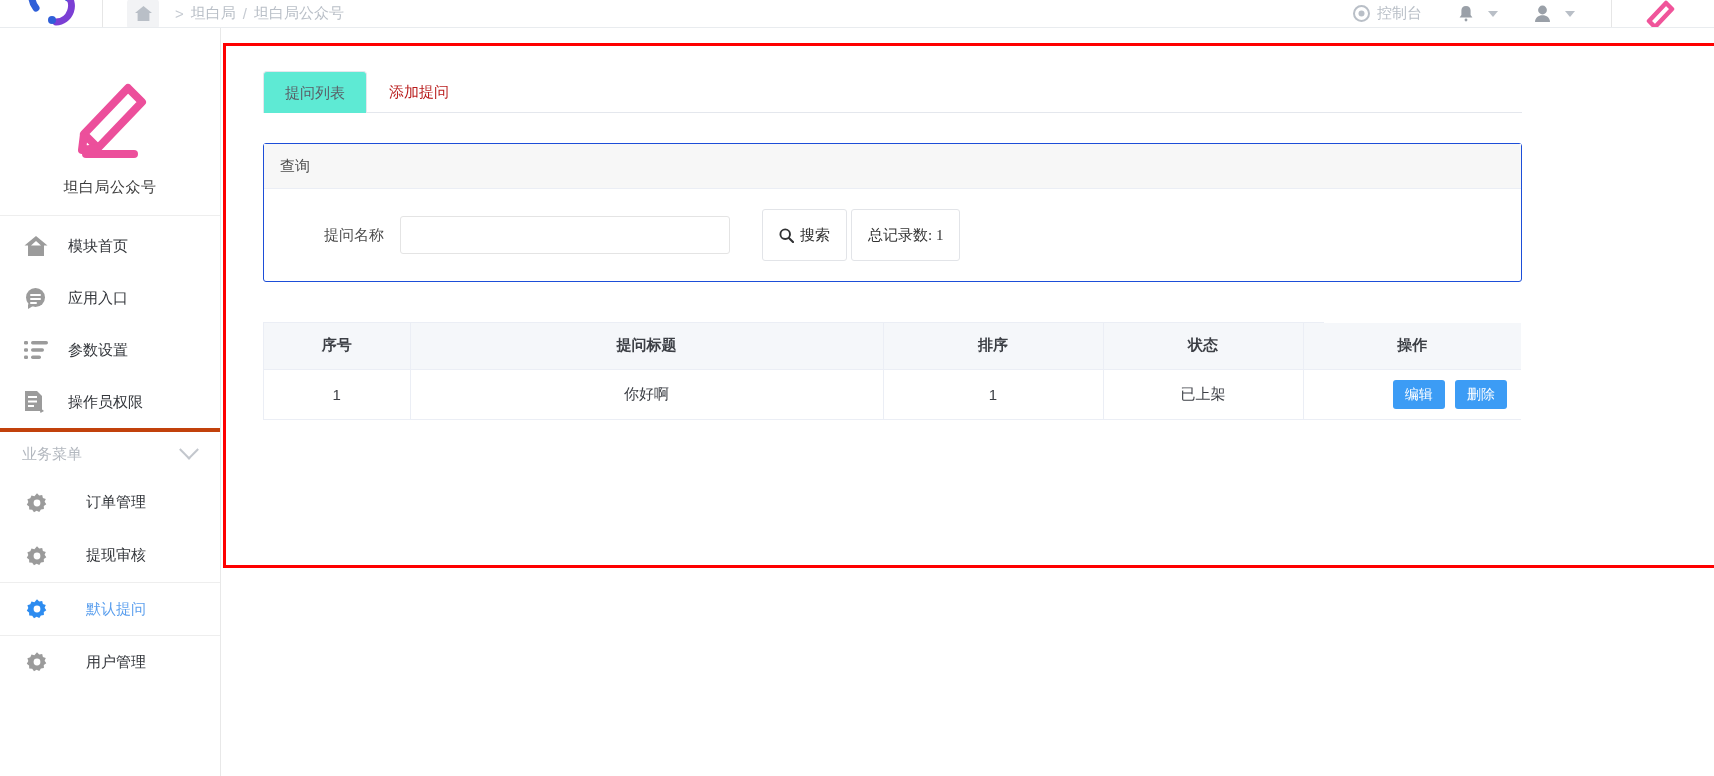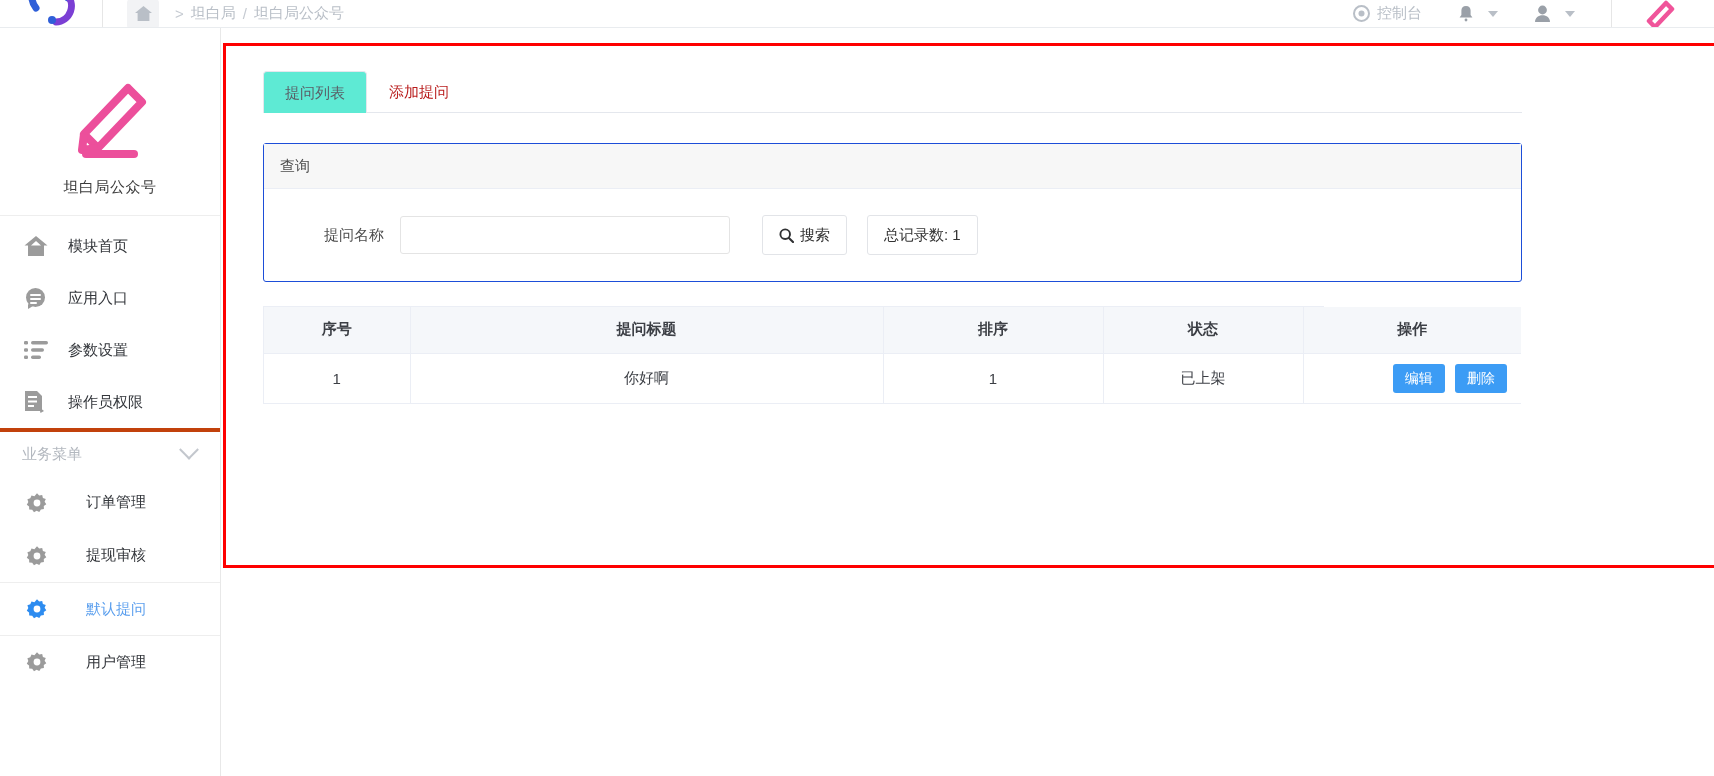--- a/index.html
+++ b/index.html
@@ -254,41 +254,41 @@
     border-radius: 3px;
     padding: 0 12px;
     font-size: 14px;
     color: #4d4d4d;
     outline: none;
     font-family: inherit;
     background: #fff;
   }
   .btn-wrap { display: flex; margin-left: 32px; }
   .btn-plain {
-    height: 40px;
+    height: 52px;
     min-width: 84px;
     padding: 0 16px;
     background: #fff;
     border: 1px solid #e2e4e8;
     border-radius: 3px;
     font-size: 15px;
     color: #333;
     display: flex;
     align-items: center;
     justify-content: center;
     cursor: pointer;
     font-family: inherit;
     white-space: nowrap;
   }
-  .btn-plain + .btn-plain { margin-left: 20px; }
+  .btn-plain + .btn-plain { margin-left: 4px; font-family: Liberation Serif, serif; }
   .btn-plain .search-ic { margin-right: 6px; display: flex; }
 
   
   .table-wrap {
-    margin-top: 24px;
+    margin-top: 40px;
     width: 1061px;
     border: 1px solid #ebeef5;
     border-bottom: none;
   }
   table.grid {
     width: 100%;
     border-collapse: collapse;
     table-layout: fixed;
   }
   table.grid th {

